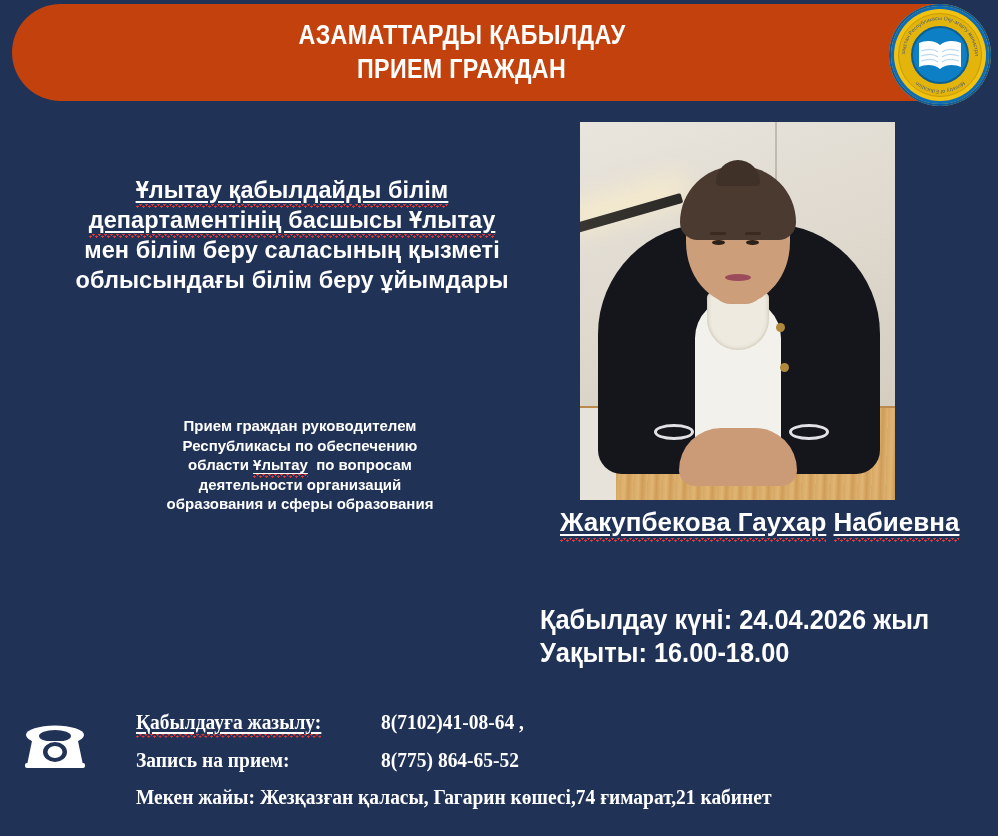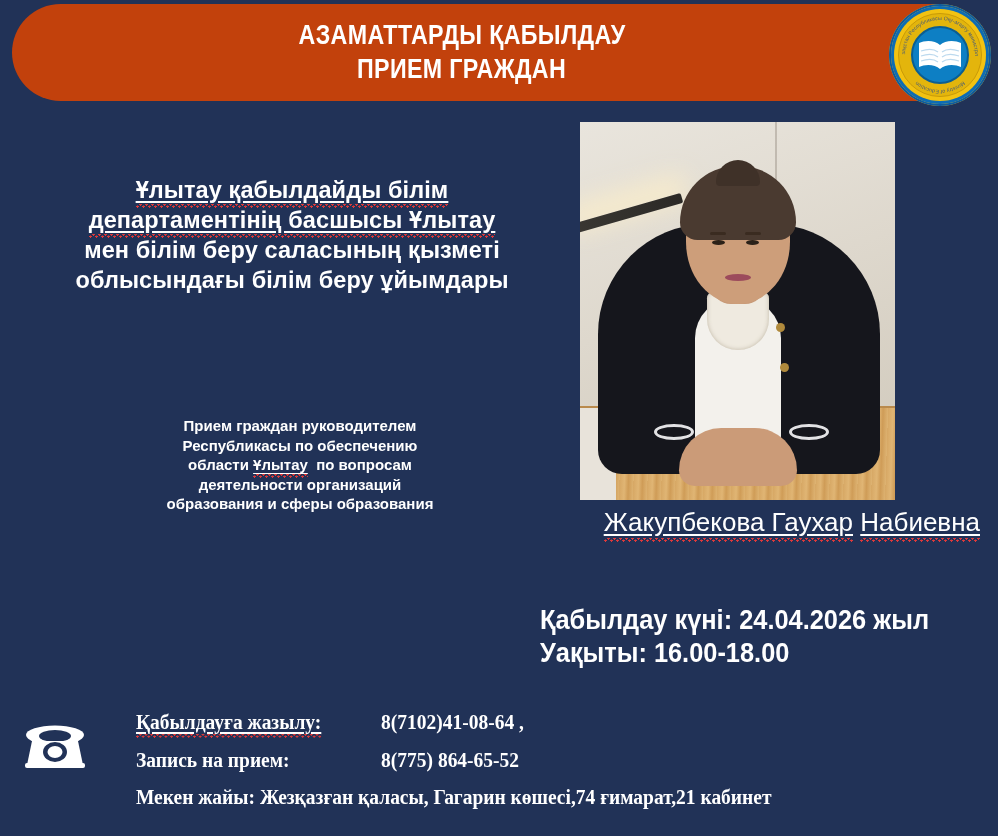--- a/index.html
+++ b/index.html
@@ -156,21 +156,21 @@
       radial-gradient(circle at 1.5px 2.6px, #e03a3a 1px, transparent 1.2px),
       radial-gradient(circle at 4.5px 0.6px, #e03a3a 1px, transparent 1.2px);
     background-size:6px 4px;
     background-repeat:repeat-x;
     background-position:0 100%;
     padding-bottom:5px;
   }
 
   .name-block{
     position:absolute;left:560px;top:506px;width:420px;
-    text-align:right;font-size:26px;font-weight:normal;line-height:1.26;
+    text-align:left;font-size:26px;font-weight:bold;line-height:1.26;
   }
   .date-block{
     position:absolute;left:540px;top:604px;width:450px;
     text-align:left;font-size:27px;font-weight:bold;line-height:1.22;
     transform:scaleX(.94);transform-origin:left center;
   }
   .date-block .ln{display:block;white-space:nowrap;}
 
   
   .contacts{

